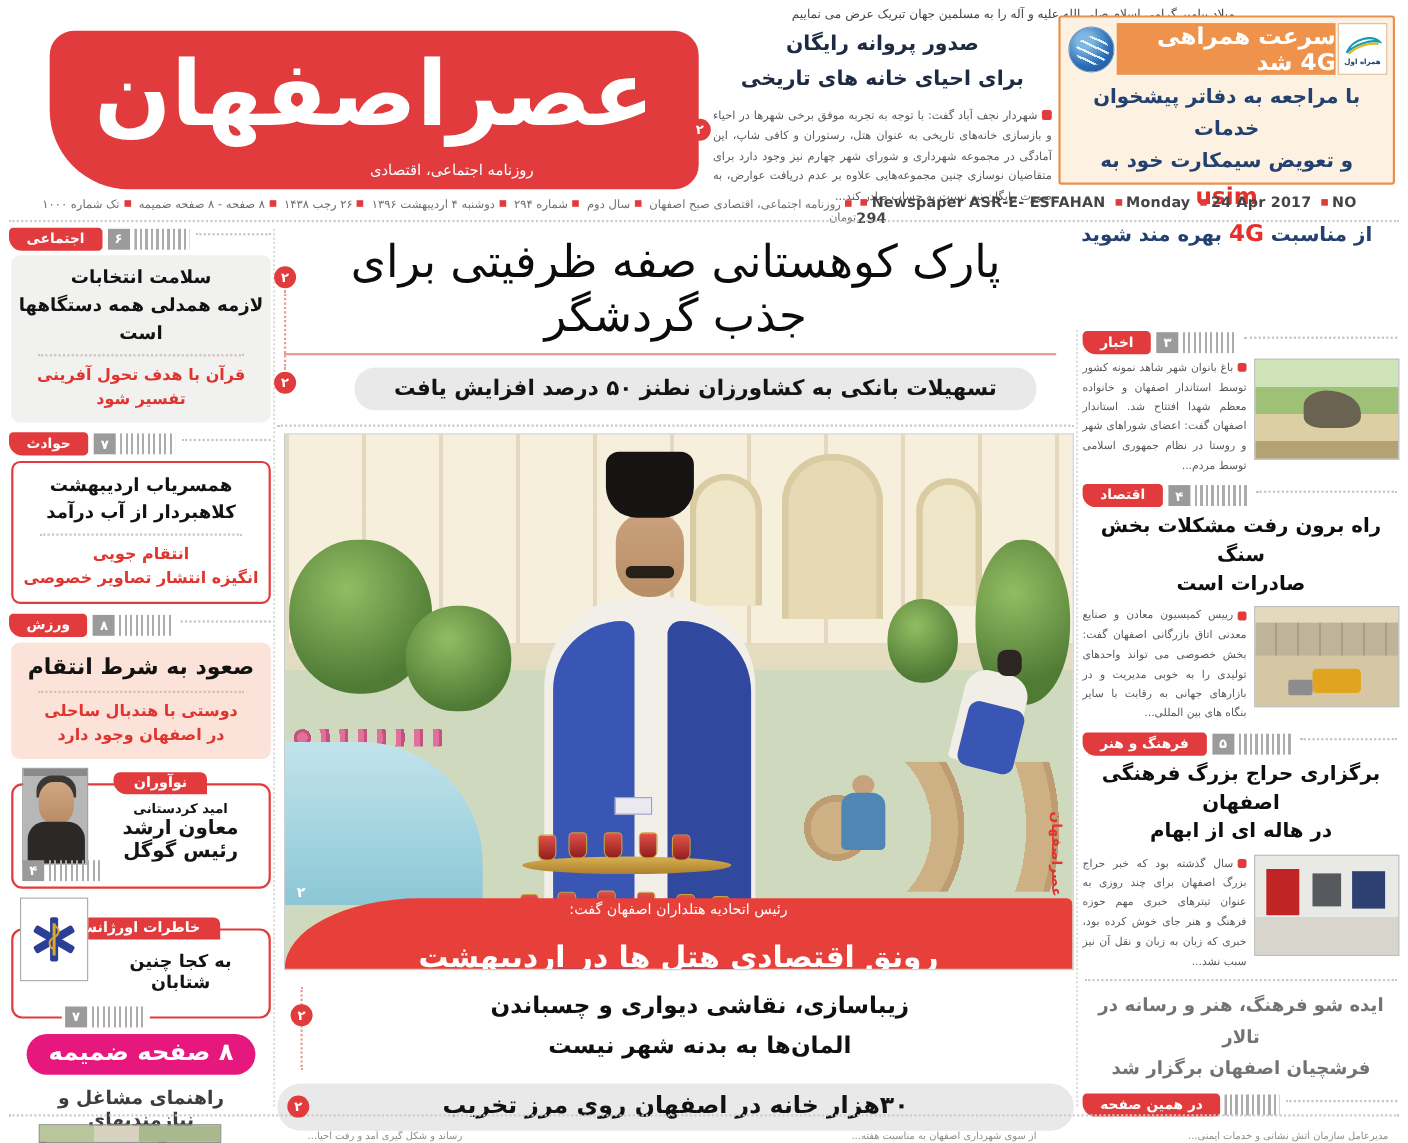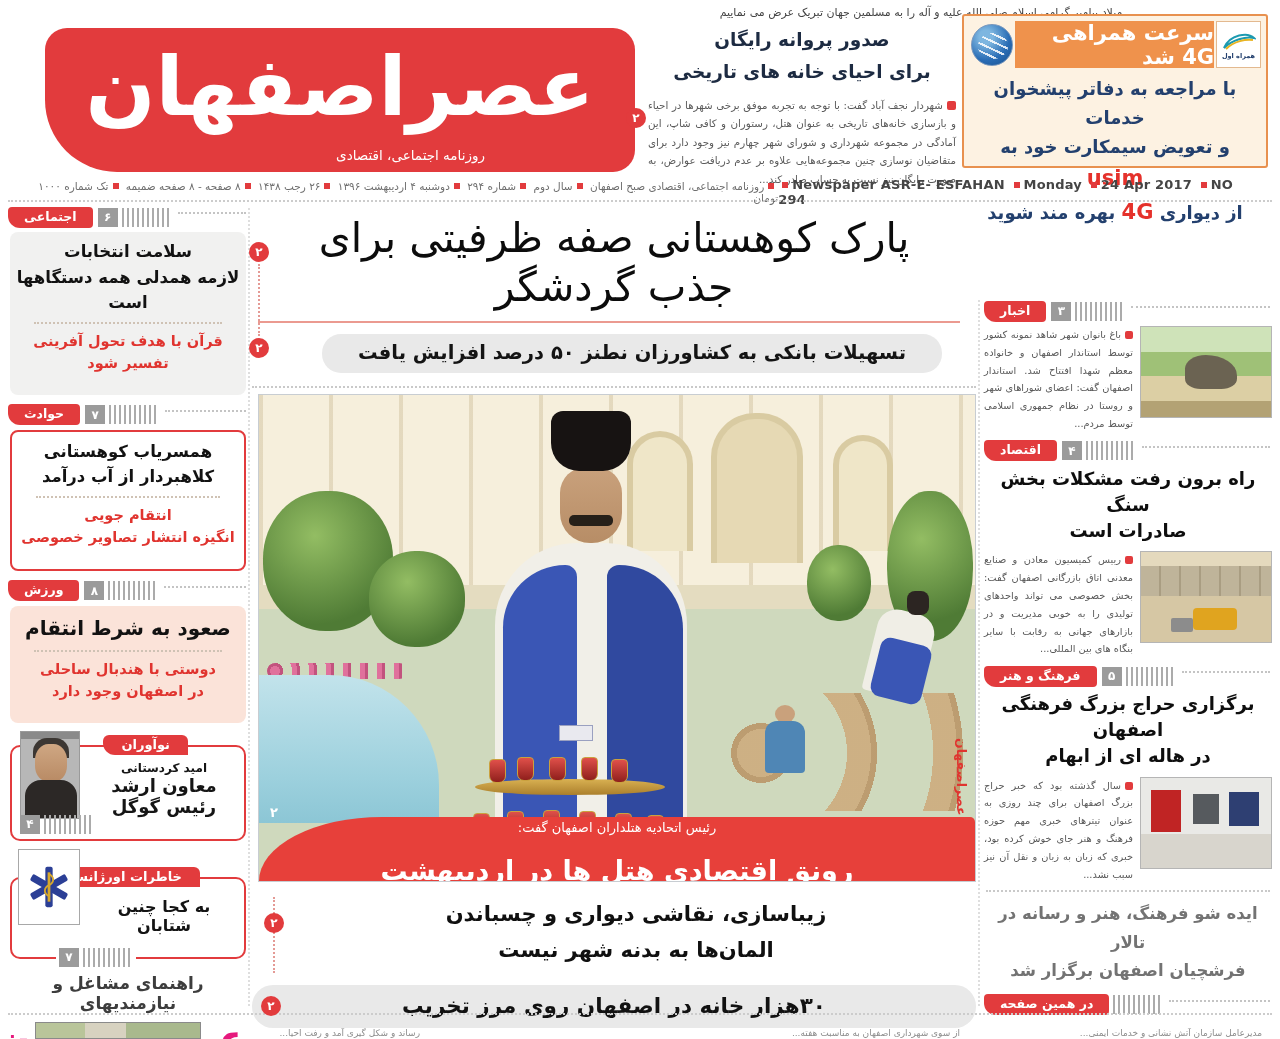--- a/index.html
+++ b/index.html
@@ -56,21 +56,21 @@
   .ad-body { margin-top:6px; text-align:center; font-weight:bold; color:#23406e; font-size:18px; line-height:1.62; }
   .ad-red { color:#e5312b; }
   .ad-lat { font-size:21px; letter-spacing:0; }
 
   .info-row { position:absolute; top:177px; left:22px; right:22px; display:flex; justify-content:space-between; align-items:center; }
   .info-en { direction:ltr; font-size:13px; font-weight:bold; color:#454545; letter-spacing:.2px; }
   .info-fa { direction:rtl; font-size:10.5px; color:#6e6e6e; }
 
   
   .sidebar { position:absolute; left:8px; top:206px; width:240px; direction:rtl; }
-  .sb-box { border-radius:8px; padding:7px 6px 20px; margin:2px 2px 9px; }
+  .sb-box { border-radius:8px; padding:7px 6px 9px; margin:2px 2px 9px; }
   .bg-gray { background:#f1f1f0; }
   .bd-red  { border:2px solid #e23b3d; background:#fff; }
   .bg-pink { background:#fbe3d9; }
   .sb-main { text-align:center; font-weight:bold; color:#121212; font-size:16.5px; line-height:1.55; }
   .sb-main-lg { font-size:20px; }
   .sb-sub  { text-align:center; font-weight:bold; color:#e0342f; font-size:14.5px; line-height:1.55; }
   .sb-box .dotsep { margin:6px 18px; }
 
   .frame-box { position:relative; border:2px solid #e23b3d; border-radius:10px; margin:18px 2px 0; padding:14px 8px 18px; }
   .frame-tab { position:absolute; top:-12px; right:56px; background:#e23b3d; color:#fff; font-size:13px; font-weight:bold;
@@ -179,21 +179,21 @@
   .p-gallery .art2 { position:absolute; left:52px; top:16px; width:26px; height:30px; background:#565a5e; }
   .p-gallery .art3 { position:absolute; left:88px; top:14px; width:30px; height:34px; background:#2e3f72; }
   .rc-extra { text-align:center; font-weight:bold; color:#737373; font-size:16.5px; line-height:1.7; margin:8px 0 9px; }
   .rc-dots { border-top:2px dotted #c9c9c9; margin:6px 2px; }
 
   
   .bottom-strip-photo { position:absolute; left:35px; top:1022px; width:166px; height:17px; border:1px solid #8a8a8a;
                         background:linear-gradient(90deg,#b9c59a 0 30%, #d7d2c0 30% 55%, #a9b98d 55% 100%); }
   .bfrag { position:absolute; top:1028px; font-size:9px; color:#8c8c8c; white-space:nowrap; overflow:hidden; }
   .bf1 { right:18px;  width:250px; }
-  .bf2 { right:320px; width:230px; }
+  .bf2 { right:338px; width:230px; }
   .bf3 { right:860px; width:200px; }
 
   .ems-star { width:44px; height:44px; }
 </style>
 </head>
 <body>
 
 <div class="page">
 
   <div class="bismillah">میلاد پیامبر گرامی اسلام صلی الله علیه و آله را به مسلمین جهان تبریک عرض می نماییم</div>
@@ -220,21 +220,21 @@
         <div class="ad-optext">همراه اول</div>
       </div>
       <div class="ad-htext">سرعت همراهی 4G شد</div>
       <div class="ad-tci">
         <div class="tci-circle"></div>
       </div>
     </div>
     <div class="ad-body">
       <div>با مراجعه به دفاتر پیشخوان خدمات</div>
       <div><span>و تعویض سیمکارت خود به </span><span class="ad-red ad-lat">usim</span></div>
-      <div><span>از دیواری </span><span class="ad-red ad-lat">4G</span><span> بهره مند شوید</span></div>
+      <div><span>از مناسبت </span><span class="ad-red ad-lat">4G</span><span> بهره مند شوید</span></div>
     </div>
   </div>
 
   <div class="info-row">
     <div class="info-en">
       <span class="redsq"></span><span>Newspaper ASR-E- ESFAHAN</span>
       <span class="redsq"></span><span>Monday</span>
       <span class="redsq"></span><span>24 Apr 2017</span>
       <span class="redsq"></span><span>NO 294</span>
     </div>
@@ -269,21 +269,21 @@
 تفسیر شود</div>
     </div>
 
     <div class="sec-head">
       <span class="sec-tab">حوادث</span>
       <span class="sec-num">۷</span>
       <span class="sec-bars"></span>
       <span class="sec-dots"></span>
     </div>
     <div class="sb-box bd-red">
-      <div class="sb-main pre">همسریاب کوهستانی
+      <div class="sb-main pre">همسریاب اردیبهشت
 کلاهبردار از آب درآمد</div>
       <div class="dotsep"></div>
       <div class="sb-sub pre">انتقام جویی
 انگیزه انتشار تصاویر خصوصی</div>
     </div>
 
     <div class="sec-head">
       <span class="sec-tab">ورزش</span>
       <span class="sec-num">۸</span>
       <span class="sec-bars"></span>
@@ -327,20 +327,21 @@
         </svg>
       </div>
       <div class="emerg-title">به کجا چنین شتابان</div>
       <div class="frame-num" style="left:44px; bottom:-10px; background:#fff; padding:0 3px;">
         <span class="sec-num">۷</span>
         <span class="sec-bars"></span>
       </div>
     </div>
 
     <div class="supp">
+      <div class="supp-badge">۸ صفحه ضمیمه</div>
       <div class="supp-line1">راهنمای مشاغل و نیازمندیهای</div>
       <div class="supp-brand">عصراصفهان</div>
     </div>
   </div>
 
   <div class="center">
     <div class="lead-headline">پارک کوهستانی صفه ظرفیتی برای جذب گردشگر</div>
     <div class="lead-redline"></div>
     <div class="sub-bar">تسهیلات بانکی به کشاورزان نطنز ۵۰ درصد افزایش یافت</div>
     <div class="photo-sep"></div>

